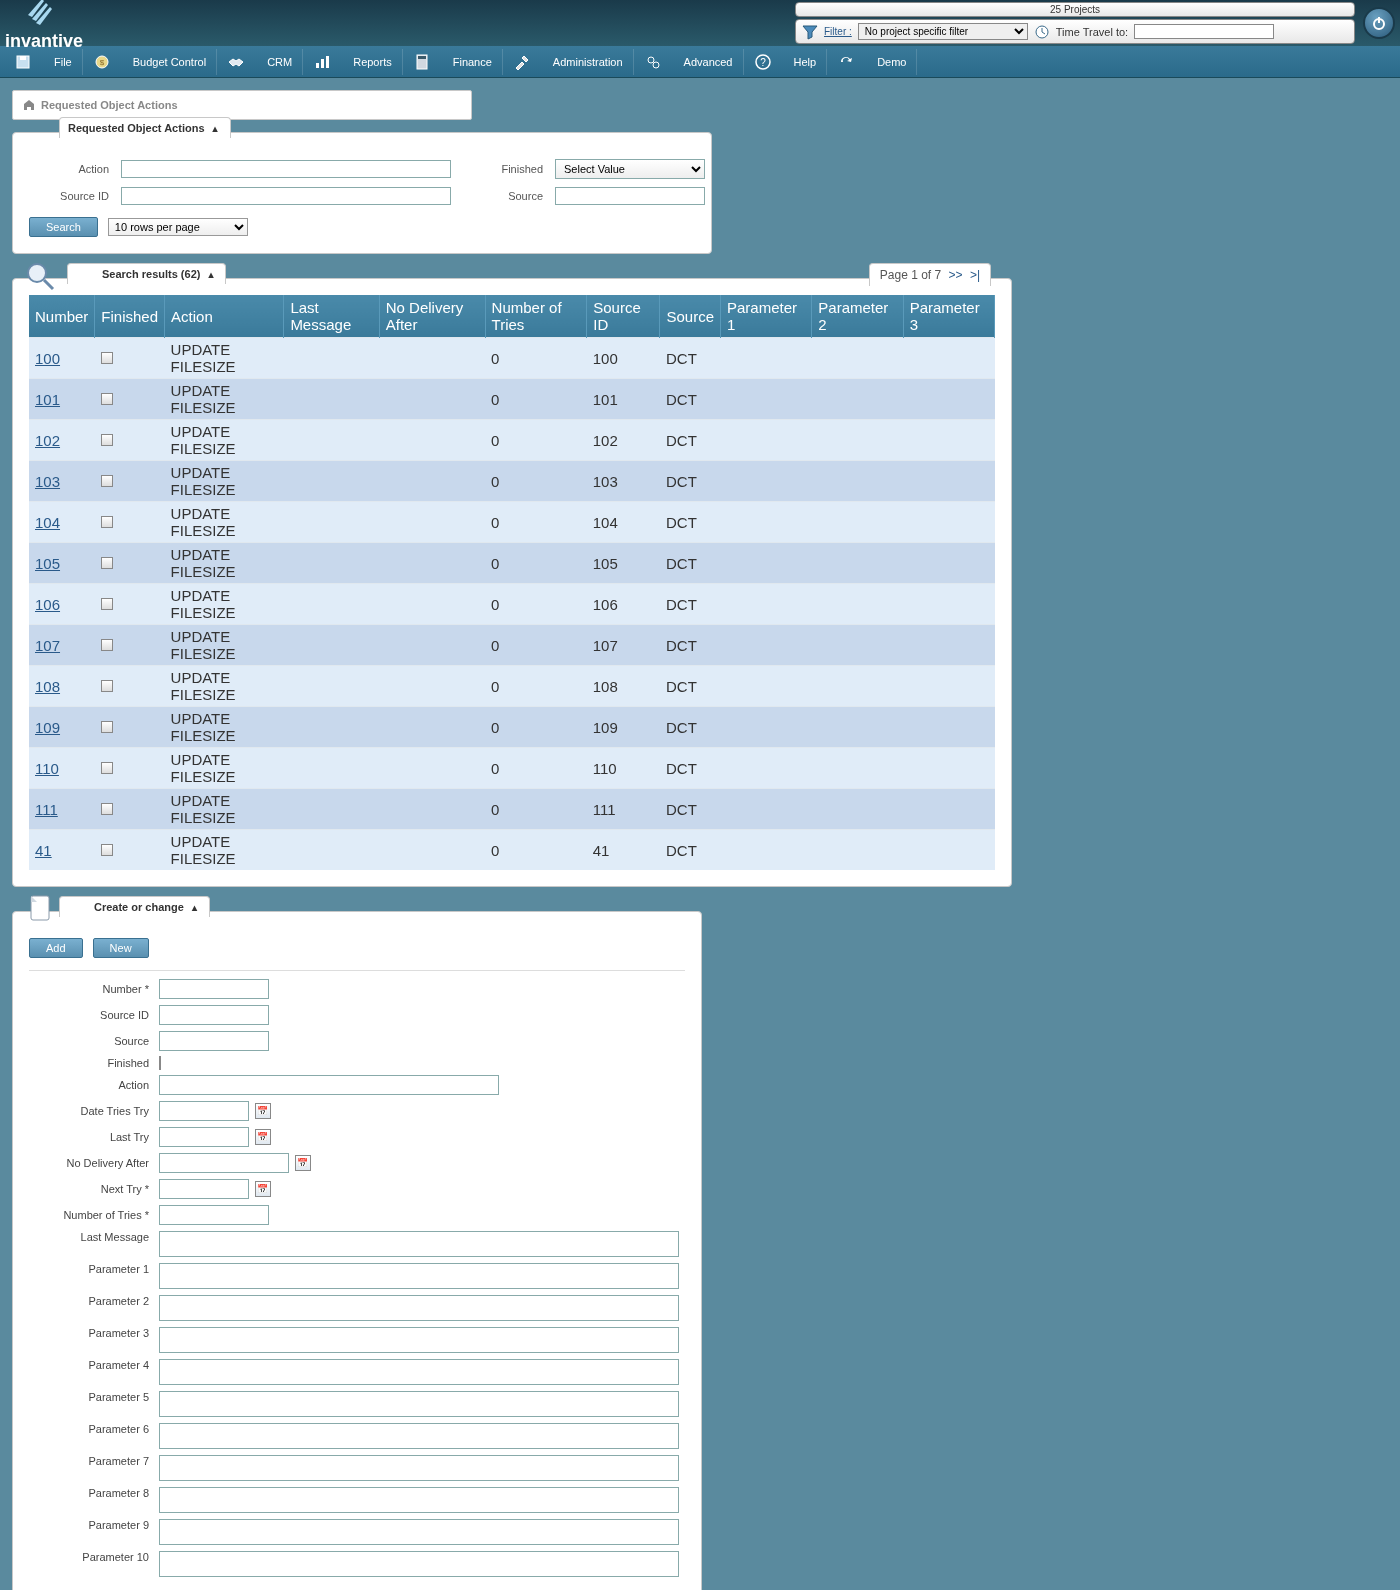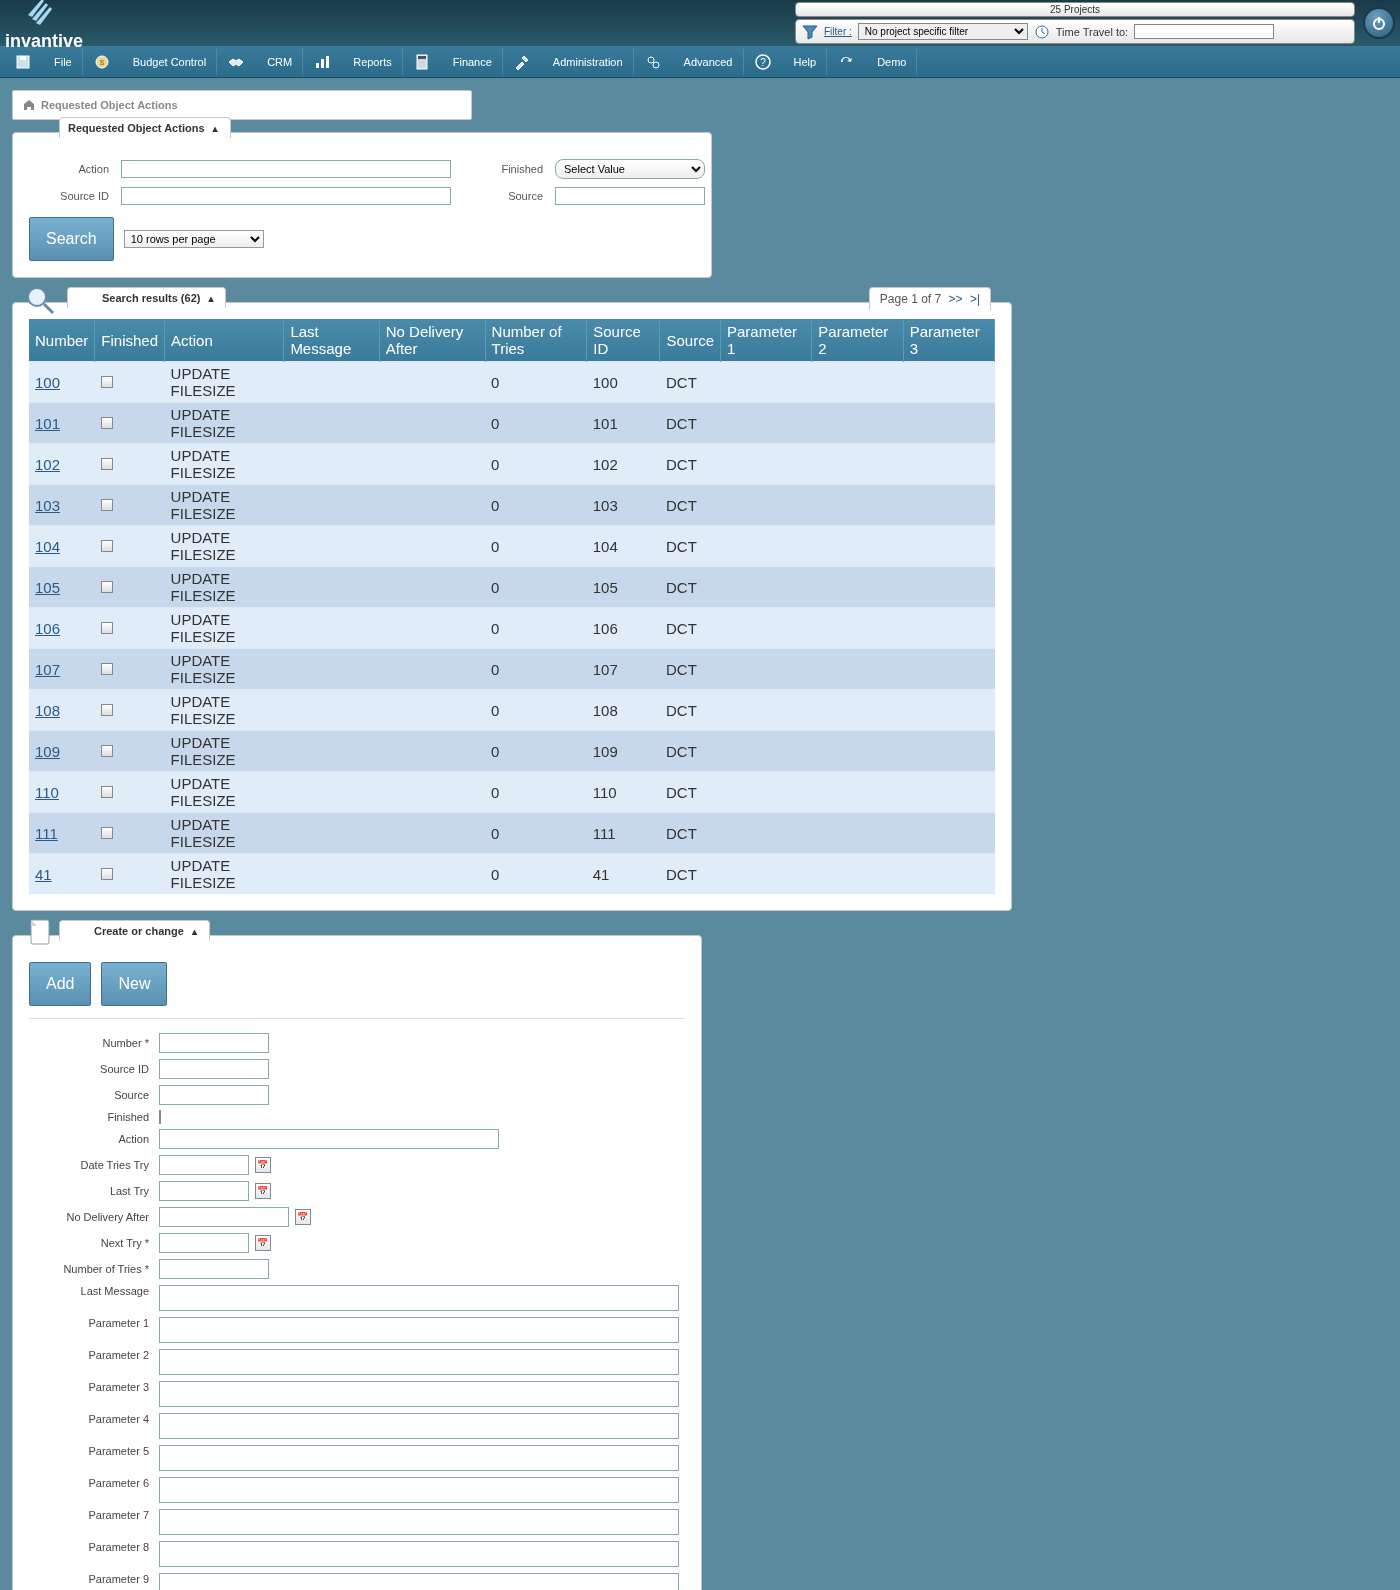--- a/index.html
+++ b/index.html
@@ -147,29 +147,29 @@
   gap: 8px 12px;
   align-items: center;
 }
 .search-form label { text-align: right; color: #555; font-size: 11px; }
 .search-form input[type=text], .search-form select {
   border: 1px solid #8aa;
   padding: 2px 4px;
   font-size: 11px;
   width: 100%;
 }
-.search-form select { background: linear-gradient(#fff,#eee); border-radius: 8px; }
+.search-form select { background: linear-gradient(#fff,#eee); }
 .search-form .short { width: 110px; }
 .search-actions { margin-top: 12px; display:flex; gap:10px; align-items:center; }
 .btn {
   background: linear-gradient(to bottom, #7ab0d0, #5a90b0);
   border: 1px solid #3a7090;
   color: #fff;
-  font-size: 16px;
-  padding: 12px 16px;
+  font-size: 11px;
+  padding: 3px 16px;
   cursor: pointer;
   border-radius: 2px;
 }
 .rows-select {
   border: 1px solid #999;
   background: linear-gradient(#fff,#eee);
   font-size: 11px;
   padding: 1px 2px;
   width: 140px;
 }
@@ -215,21 +215,21 @@
 .results-table td a { color: #2a5a8a; text-decoration: underline; }
 .chk {
   width: 12px; height: 12px;
   border: 1px solid #888;
   background: linear-gradient(#fff,#ddd);
   display: inline-block;
 }
 
 
 .create-panel { width: 690px; }
-.create-actions { display:flex; gap:10px; margin-bottom: 14px; padding-bottom: 12px; border-bottom: 1px solid #ddd; }
+.create-actions { display:flex; gap:10px; margin-bottom: 8px; padding-bottom: 12px; border-bottom: 1px solid #ddd; }
 .form-grid {
   display: grid;
   grid-template-columns: 120px 1fr;
   gap: 6px 10px;
   align-items: center;
 }
 .form-grid label { text-align: right; color: #444; font-size: 11px; }
 .fg-input {
   border: 1px solid #8aa;
   padding: 3px 4px;

